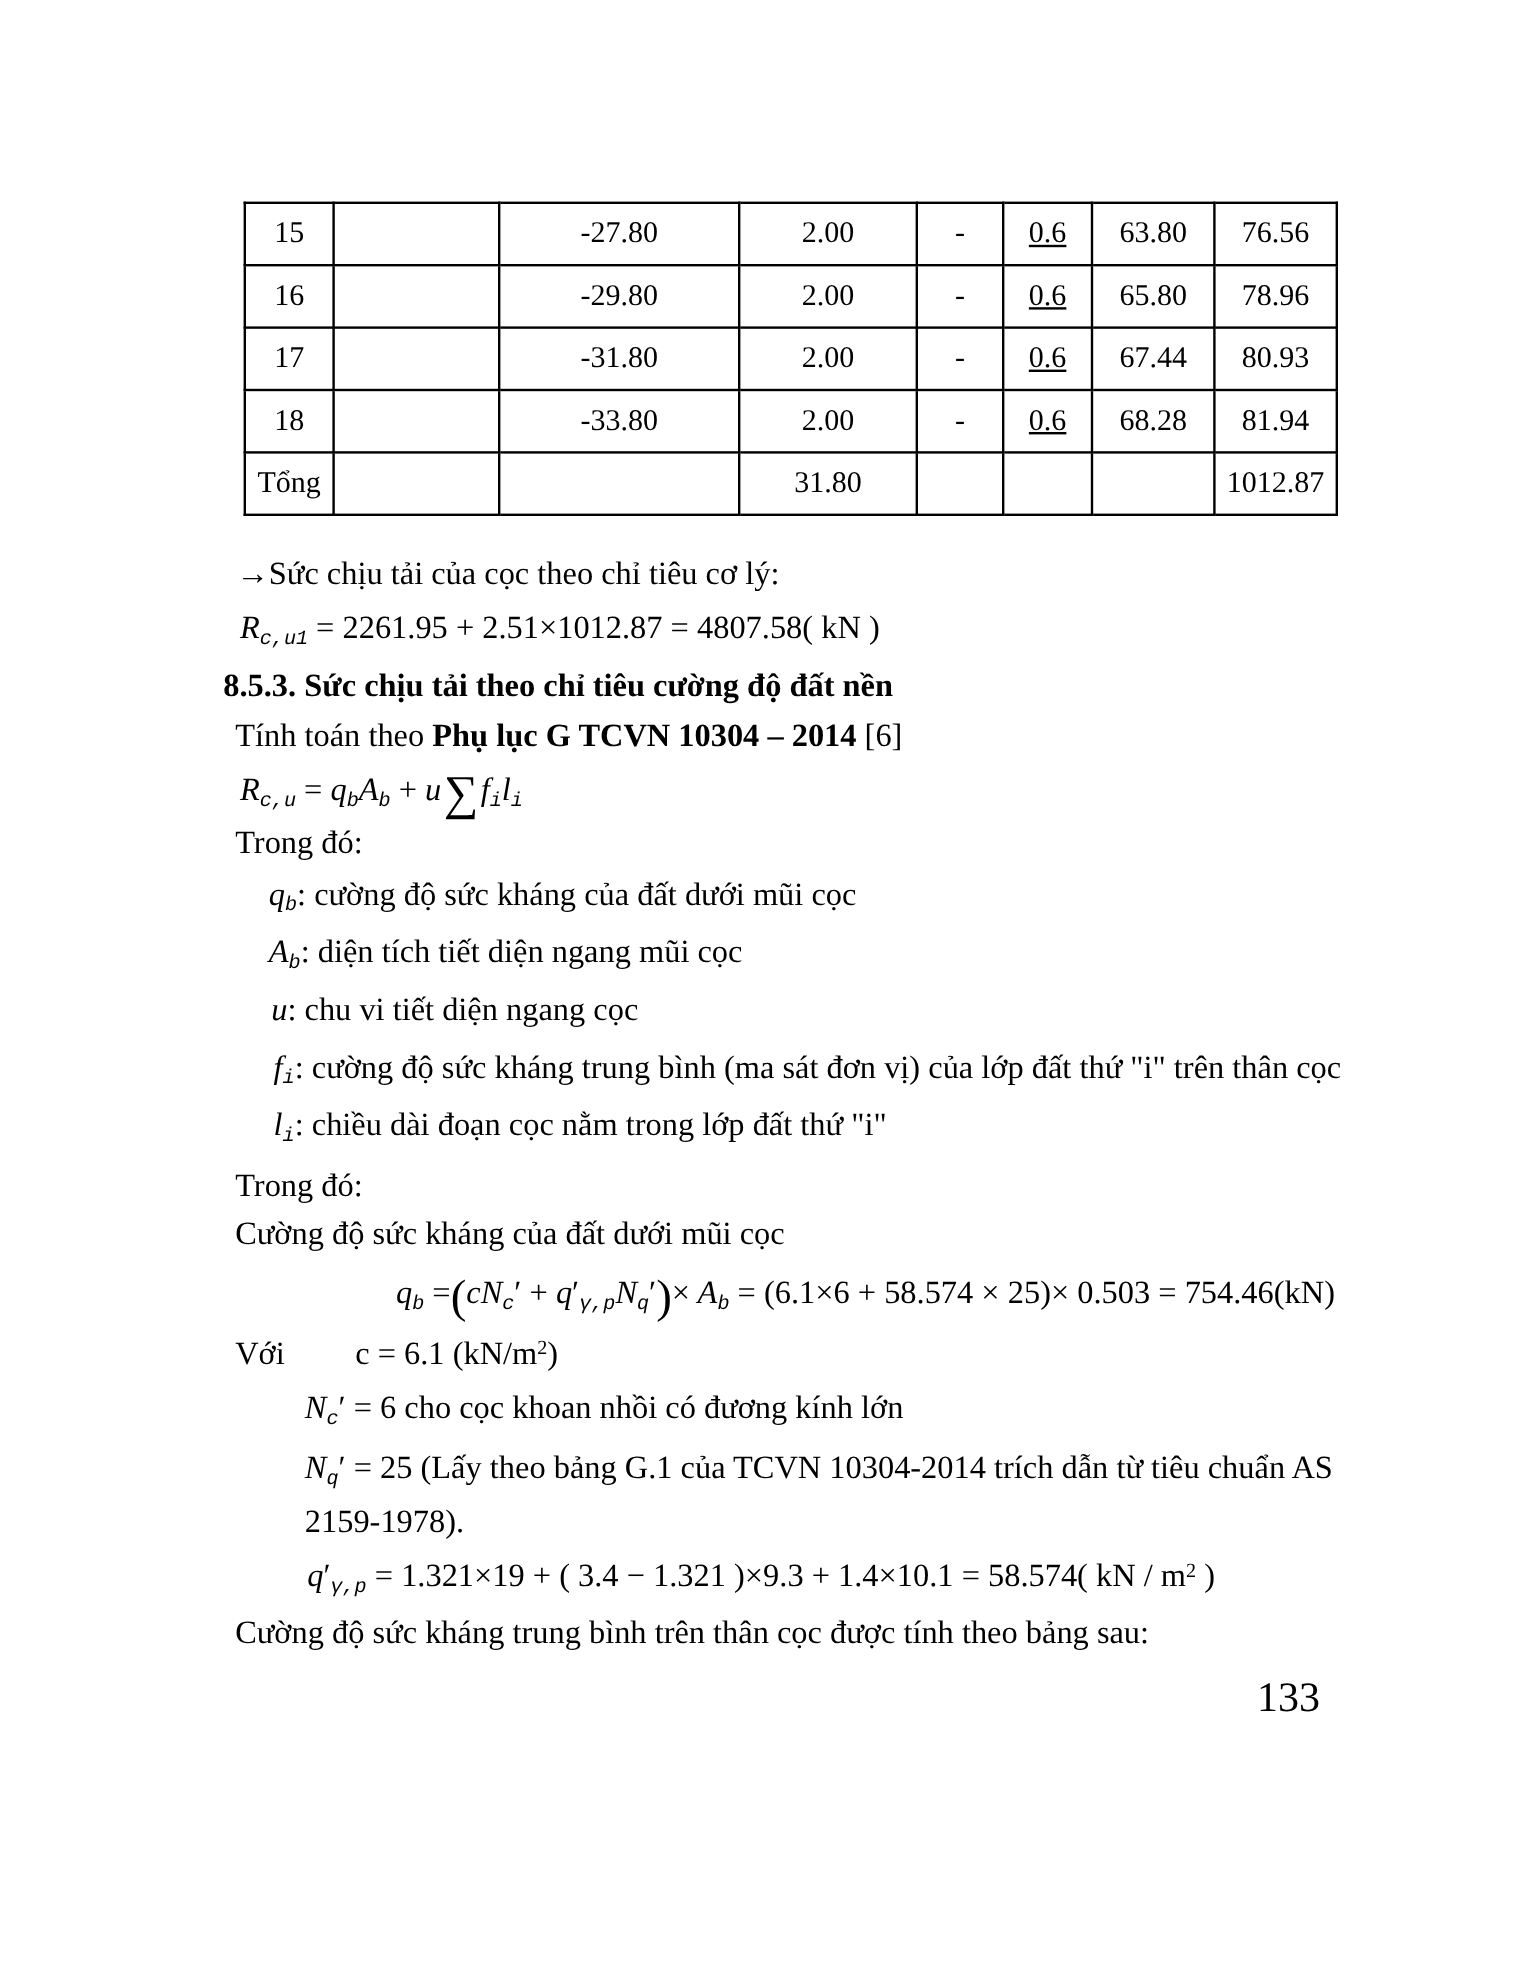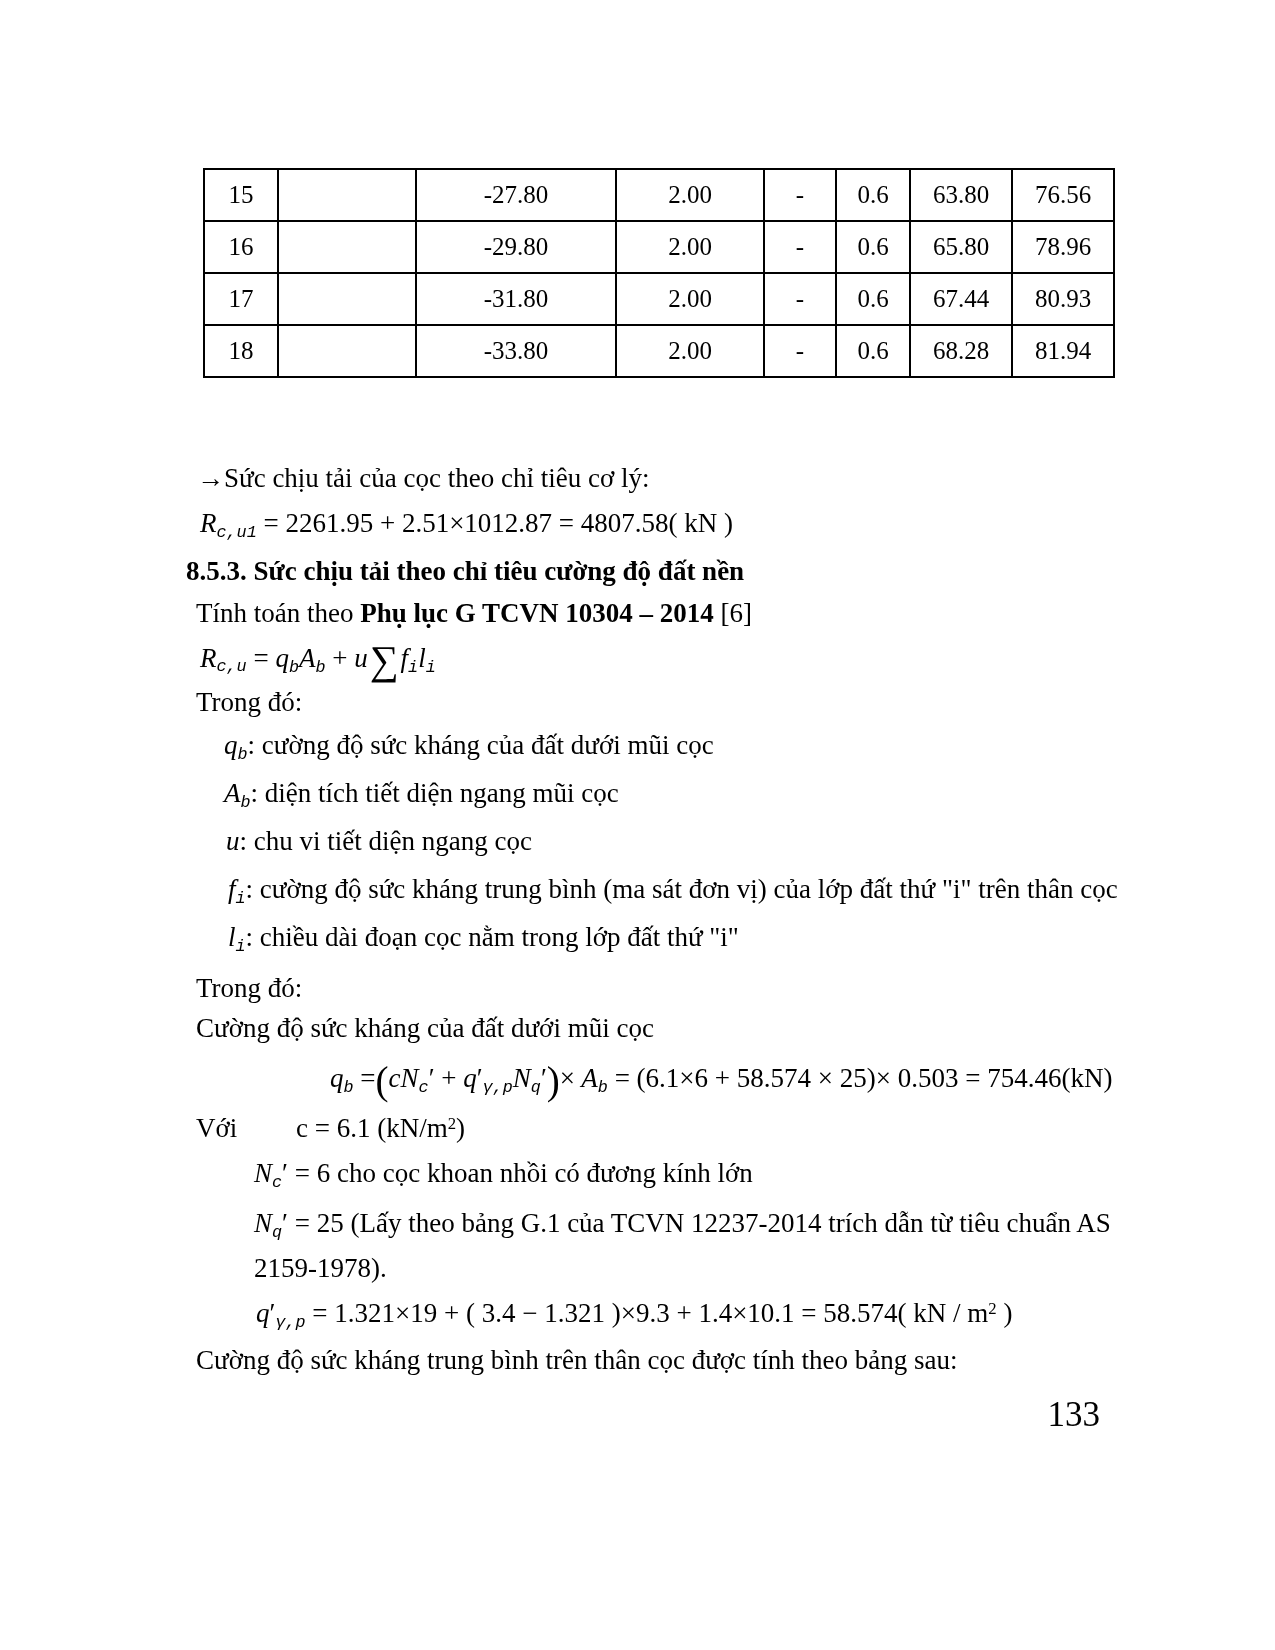--- a/index.html
+++ b/index.html
@@ -42,21 +42,21 @@
     vertical-align: middle;
     padding: 0;
     height: 50px;
     line-height: 1.1;
   }
   .c0 { width: 72px; }
   .c1 { width: 136px; }
   .c2 { width: 198px; }
   .c3 { width: 146px; }
   .c4 { width: 70px; }
-  .c5 { width: 72px; }
+  .c5 { width: 72px; text-decoration: underline; }
   .c6 { width: 100px; }
   .c7 { width: 100px; }
   td.small-top {
     vertical-align: top;
     padding-top: 2px;
   }
   td.lowered {
     vertical-align: bottom;
     padding-bottom: 6px;
   }
@@ -160,20 +160,30 @@
         </tr>
         <tr>
           <td class="c0">18</td>
           <td class="c1"></td>
           <td class="c2">-33.80</td>
           <td class="c3">2.00</td>
           <td class="c4">-</td>
           <td class="c5 small-top">0.6</td>
           <td class="c6 lowered">68.28</td>
           <td class="c7 small-top">81.94</td>
+        </tr>
+        <tr>
+          <td class="c0 tong-cell">Tổng</td>
+          <td class="c1"></td>
+          <td class="c2"></td>
+          <td class="c3">31.80</td>
+          <td class="c4"></td>
+          <td class="c5"></td>
+          <td class="c6"></td>
+          <td class="c7 lowered">1012.87</td>
         </tr>
       </tbody>
     </table>
   </div>
 
   <div class="line" style="left:197px; top:462px;">
     <span class="arrow">→</span><span>Sức chịu tải của cọc theo chỉ tiêu cơ lý:</span>
   </div>
 
   <div class="math" style="left:200px; top:508px;">
@@ -235,21 +245,21 @@
     <span>c = 6.1 (kN/m</span><sup>2</sup><span>)</span>
   </div>
 
   <div class="math" style="left:254px; top:1158px;">
     <span>N<sub>c</sub><span class="prime">′</span></span>
     <span class="up">= 6 cho cọc khoan nhồi có đương kính lớn</span>
   </div>
 
   <div class="math" style="left:254px; top:1208px;">
     <span>N<sub>q</sub><span class="prime">′</span></span>
-    <span class="up">= 25 (Lấy theo bảng G.1 của TCVN 12237-2014 trích dẫn từ tiêu chuẩn AS</span>
+    <span class="up">= 25 (Lấy theo bảng G.1 của TCVN 10304-2014 trích dẫn từ tiêu chuẩn AS</span>
   </div>
   <div class="line" style="left:254px; top:1252px;">2159-1978).</div>
 
   <div class="math" style="left:256px; top:1298px;">
     <span>q<span class="prime">′</span><sub>γ,p</sub></span>
     <span class="up">= 1.321×19 + ( 3.4 − 1.321 )×9.3 + 1.4×10.1 = 58.574( kN / m</span><sup class="up">2</sup><span class="up"> )</span>
   </div>
 
   <div class="line" style="left:196px; top:1344px;">Cường độ sức kháng trung bình trên thân cọc được tính theo bảng sau:</div>
 

